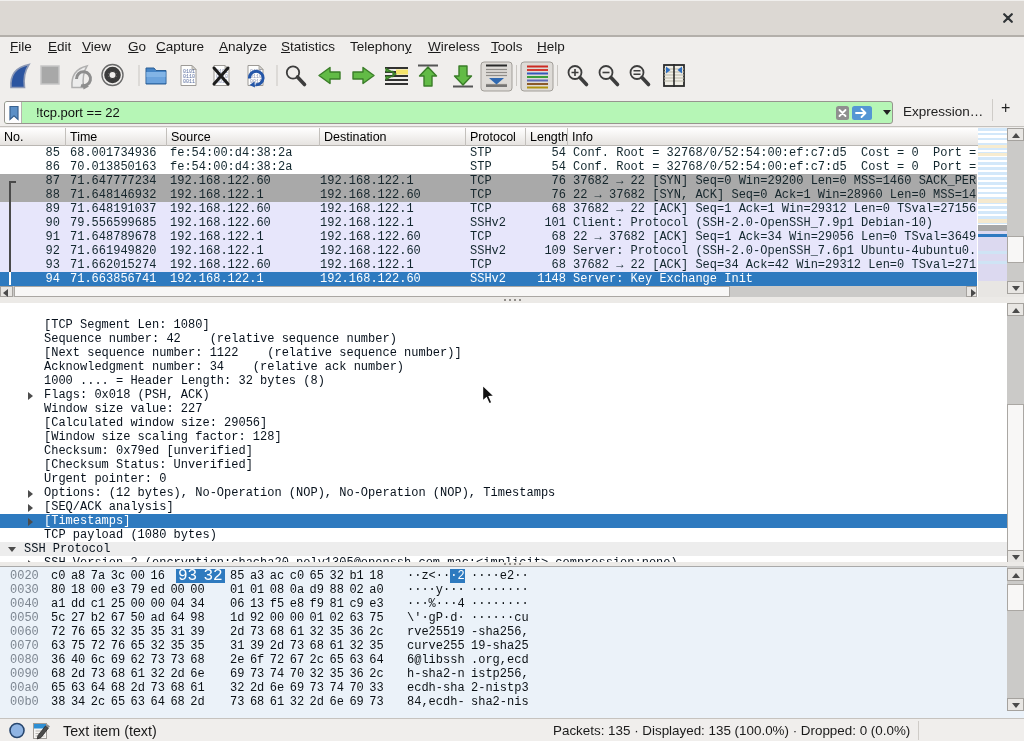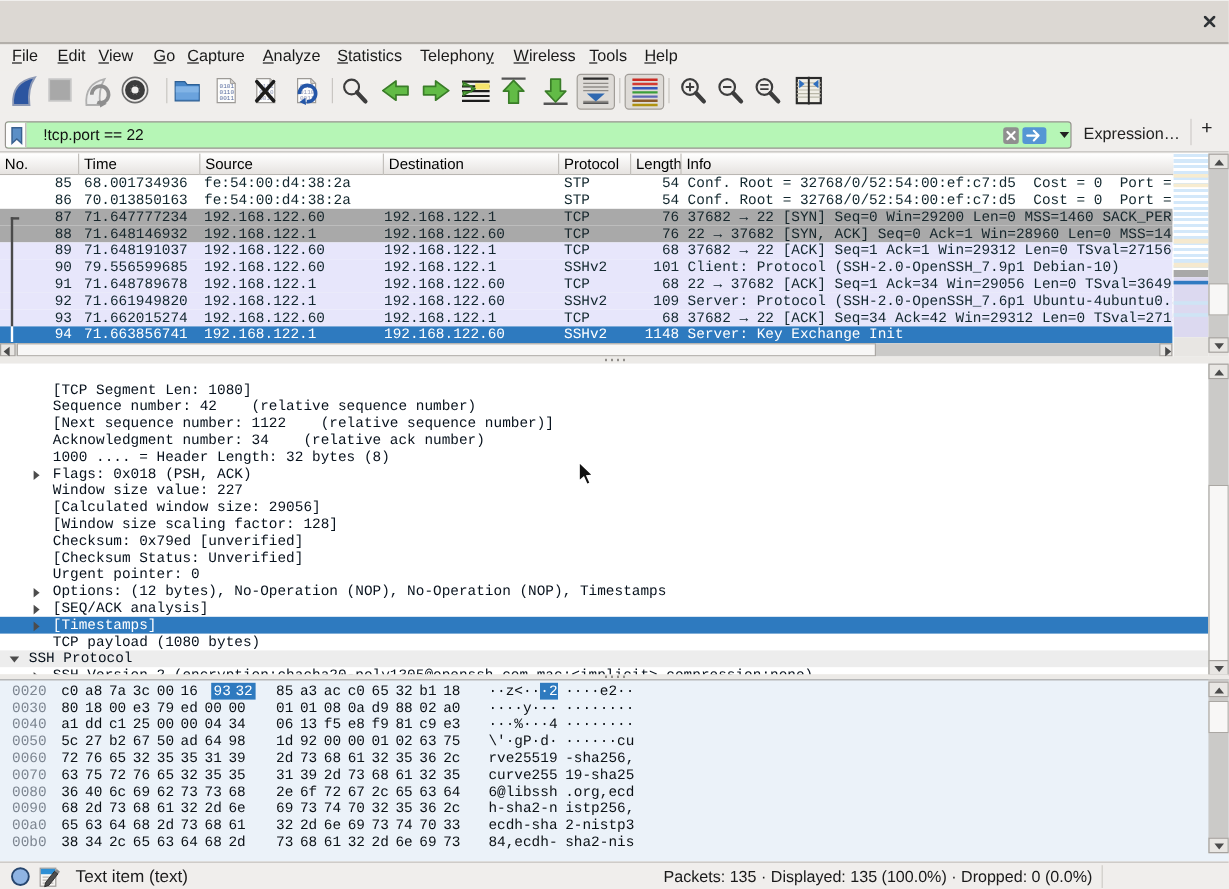--- a/index.html
+++ b/index.html
@@ -98,21 +98,21 @@
 .trid { position:absolute; top:5px; width:0; height:0;
   border-left:4px solid transparent; border-right:4px solid transparent; border-top:5px solid #4c4c4c; }
 .dsel { background:#2e7abf; color:#fff !important; }
 .sshbg { background:#ededed; width:1007px; }
 
 
 #hex { left:0; top:566px; width:1024px; height:152px; background:#ebf2f9; border-top:1px solid #a9a9a9; }
 #hex .hl { position:absolute; height:14px; line-height:14px; white-space:pre; }
 #hex .off { left:10px; font-size:12px; color:#7d8691; }
 #hex .hb { font-size:12px; word-spacing:-1.7px; color:#0b1014; }
-#hex .hbsel { font-size:12px; word-spacing:-3.4px; color:#fff; background:#2e7abf; padding:0 2px; }
+#hex .hbsel { font-size:16px; word-spacing:-3.4px; color:#fff; background:#2e7abf; padding:0 2px; }
 #hex .ha { font-size:12px; color:#0b1014; }
 #hex b { font-weight:normal; background:#2e7abf; color:#fff; }
 
 
 #status { left:0; top:718px; width:1024px; height:23px; background:#f0eeec;
   border-top:1px solid #c6c3bf; font-size:13px; color:#1a1a1a; }
 </style>
 </head>
 <body>
 

